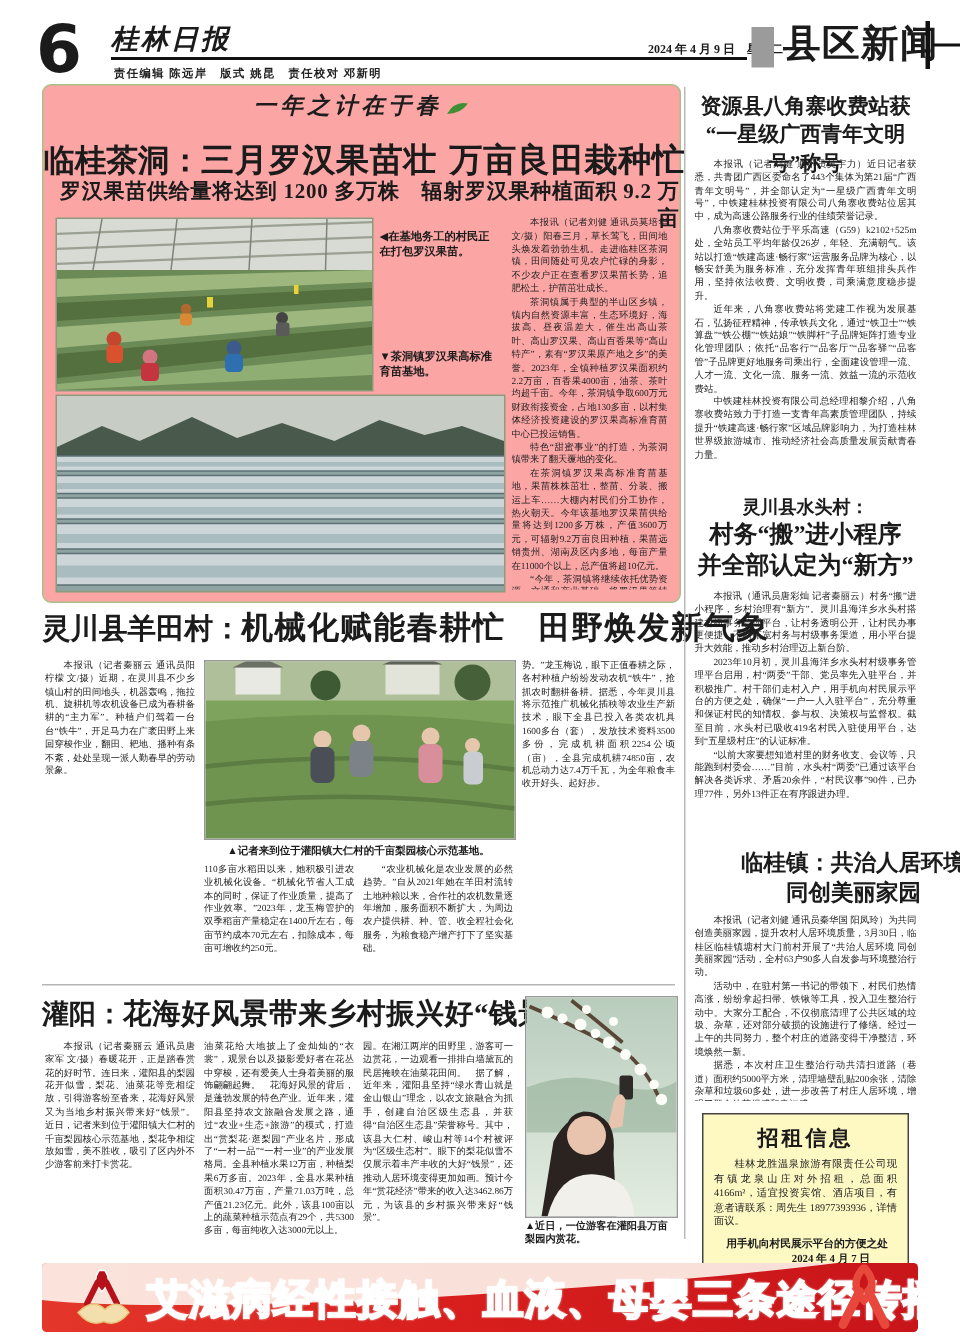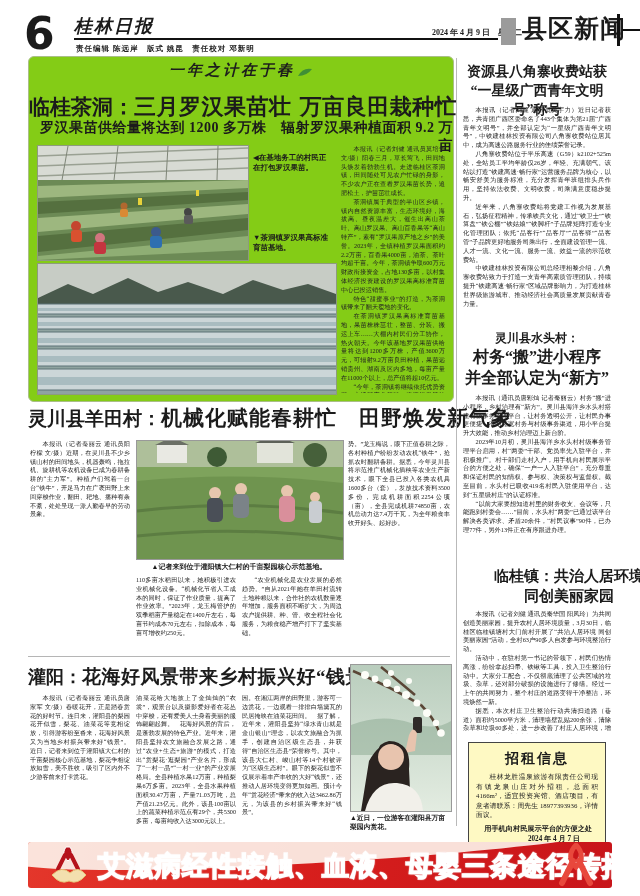--- a/index.html
+++ b/index.html
@@ -12,21 +12,21 @@
   .masthead{left:74px;top:14px;font-size:18px;font-weight:900;font-style:italic;letter-spacing:2px;}
   .head-rule{left:74px;top:38px;width:424px;height:2px;background:#111;}
   .staff{left:76px;top:44px;font-size:7.5px;font-weight:700;letter-spacing:1px;color:#222;}
   .dateline{left:432px;top:27px;font-size:8px;font-weight:700;}
   .graybox{left:501px;top:18px;width:15px;height:27px;background:#9b9b9b;}
   .section-title{left:522px;top:12px;font-size:25px;font-weight:900;letter-spacing:1px;
                  font-family:"Liberation Serif","DejaVu Serif",serif;}
   .sec-bar{left:617px;top:14px;width:3px;height:32px;background:#111;}
   .sec-line{left:622px;top:29px;width:18px;height:1.5px;background:#111;}
   
-  .greenbox{left:28px;top:56px;width:424px;height:344px;background:#84cc16;
+  .greenbox{left:28px;top:56px;width:424px;height:344px;background:#fca5a5;
             border:1px solid #aabf88;border-radius:6px;}
   .kicker{left:0;right:0;top:4px;text-align:center;font-size:15px;font-weight:700;
           font-style:italic;letter-spacing:3px;color:#1d1d1d;}
   .kicker .leaf{display:inline-block;vertical-align:middle;margin-left:2px;}
   .a1-title{left:0;right:0;top:28px;text-align:center;white-space:nowrap;}
   .a1-title .pre{font-size:21px;font-weight:700;}
   .a1-title .main{font-size:22px;font-weight:900;font-family:"DejaVu Sans","Liberation Sans",sans-serif;letter-spacing:.5px;}
   .a1-sub{left:0;right:0;top:62px;text-align:right;font-size:14px;font-weight:700;letter-spacing:.5px;}
   .ph1{left:8px;top:88px;width:210px;height:114px;border:1px solid #8d9b7d;}
   .cap-col{left:224px;top:96px;width:80px;font-size:7.5px;font-weight:700;line-height:10px;}

